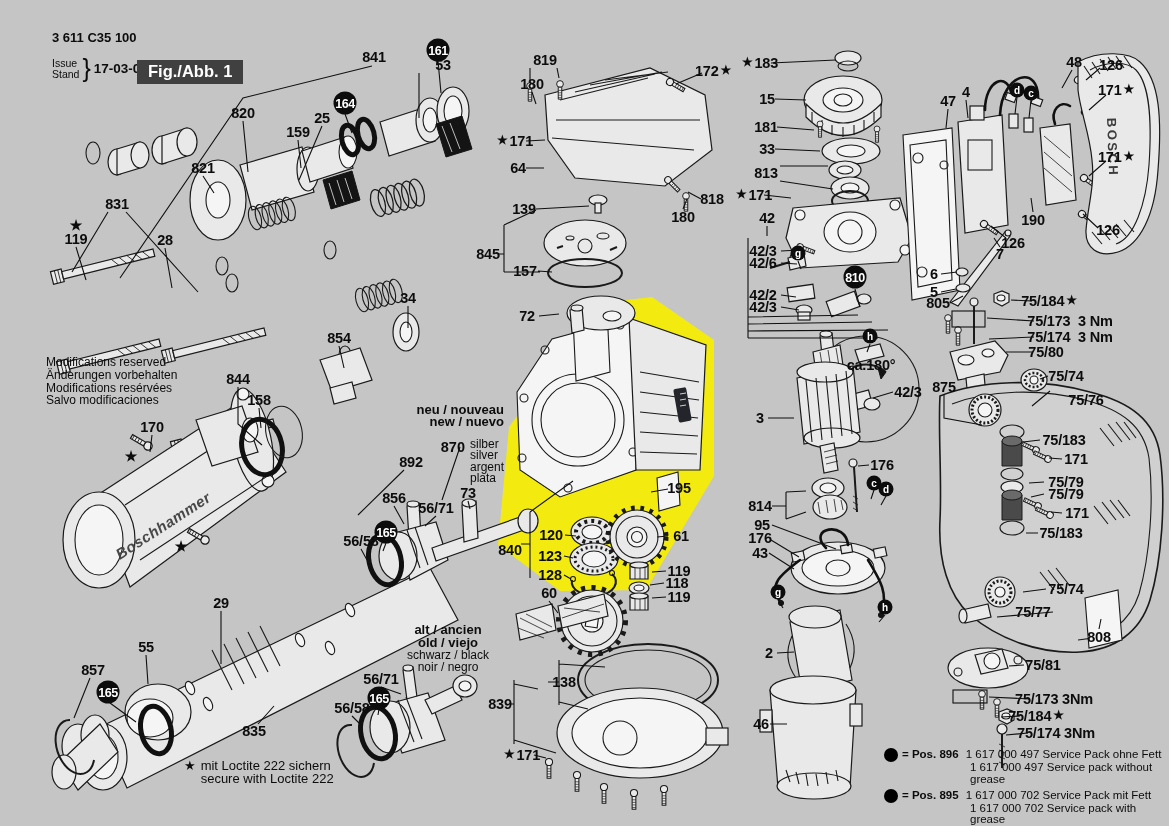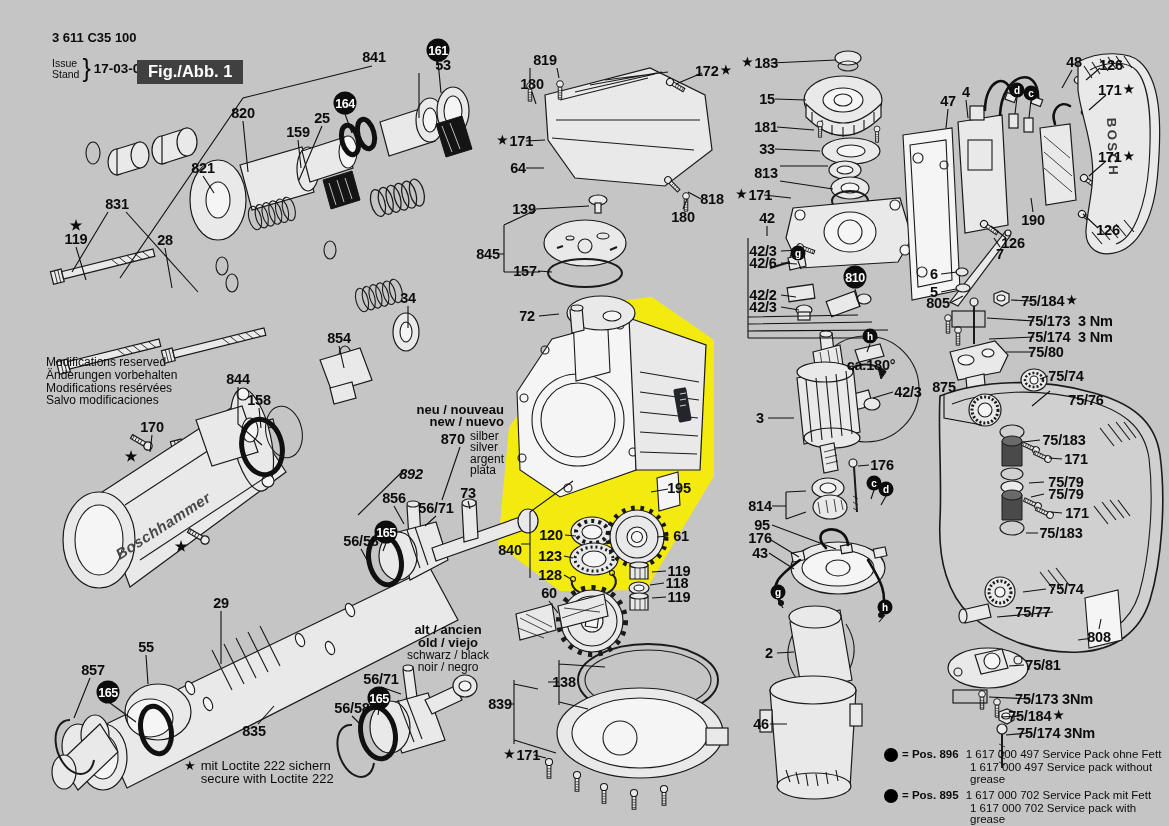--- a/index.html
+++ b/index.html
@@ -30,21 +30,21 @@
   #part-number{left:52px;top:30px;font-size:13px;font-weight:bold;}
   #issue{left:52px;top:54px;display:flex;align-items:center;gap:2px;}
   #issue .iw{font-size:10.5px;line-height:11px;}
   #issue .brace{font-size:25px;font-weight:400;margin:0 1px;}
   #issue .dt{font-size:13.5px;font-weight:bold;}
   #fig-box{left:137px;top:60px;background:#404040;color:#fff;font-size:16.5px;font-weight:bold;
        padding:2px 11px 3px;}
   #mods{left:46px;top:356px;font-size:12px;line-height:12.8px;}
   #neu{left:392px;top:404px;width:112px;text-align:right;}
   #neu .nl{font-size:13px;font-weight:bold;line-height:11.5px;}
-  #neu .row{display:flex;justify-content:flex-end;gap:5px;margin-top:4px;}
+  #neu .row{display:flex;justify-content:flex-end;gap:5px;margin-top:12px;}
   #neu .pn{font-size:14.5px;font-weight:bold;}
   #neu .cols{text-align:left;font-size:12px;line-height:11.3px;}
   #alt{left:400px;top:624px;width:96px;text-align:center;}
   #alt .al{font-size:13px;font-weight:bold;line-height:12.5px;}
   #alt .ac{font-size:12px;line-height:12.2px;}
   #loctite{left:184px;top:759px;display:flex;gap:5px;font-size:13px;line-height:13px;}
   #loctite .stg{font-size:13px;}
   #legend{left:884px;top:745px;font-size:11.5px;line-height:11.8px;}
   .lg-row{display:flex;align-items:center;gap:4px;margin-top:3px;}
   .lg-row .bullet{width:14px;height:14px;border-radius:50%;background:#000;flex:none;}
@@ -547,21 +547,21 @@
       <div class="lbl" style="left: 679px; top: 488px;"><span>195</span></div>
       <div class="lbl" style="left: 510px; top: 544px; margin-top: 6px;"><span>840</span></div>
       <div class="lbl" style="left: 551px; top: 535px;"><span>120</span></div>
       <div class="lbl" style="left: 550px; top: 556px;"><span>123</span></div>
       <div class="lbl" style="left: 550px; top: 575px;"><span>128</span></div>
       <div class="lbl" style="left: 681px; top: 536px;"><span>61</span></div>
       <div class="lbl" style="left: 679px; top: 571px;"><span>119</span></div>
       <div class="lbl" style="left: 677px; top: 583px;"><span>118</span></div>
       <div class="lbl" style="left: 679px; top: 597px;"><span>119</span></div>
       <div class="lbl" style="left: 549px; top: 593px;"><span>60</span></div>
-      <div class="lbl" style="left: 411px; top: 474px; font-style: italic;"><span>892</span></div>
+      <div class="lbl" style="left: 411px; top: 462px;"><span>892</span></div>
       <div class="lbl" style="left: 394px; top: 498px;"><span>856</span></div>
       <div class="lbl" style="left: 436px; top: 508px;"><span>56/71</span></div>
       <div class="lbl" style="left: 468px; top: 493px;"><span>73</span></div>
       <div class="lbl cnum" style="left: 386px; top: 532px;">165</div>
       <div class="lbl" style="left: 361px; top: 541px;"><span>56/58</span></div>
       <div class="lbl" style="left: 381px; top: 679px;"><span>56/71</span></div>
       <div class="lbl cnum" style="left: 379px; top: 698px;">165</div>
       <div class="lbl" style="left: 352px; top: 708px;"><span>56/58</span></div>
       <div class="lbl" style="left: 552px; top: 682px; margin-left: 12px;"><span>138</span></div>
       <div class="lbl" style="left: 500px; top: 704px;"><span>839</span></div>

